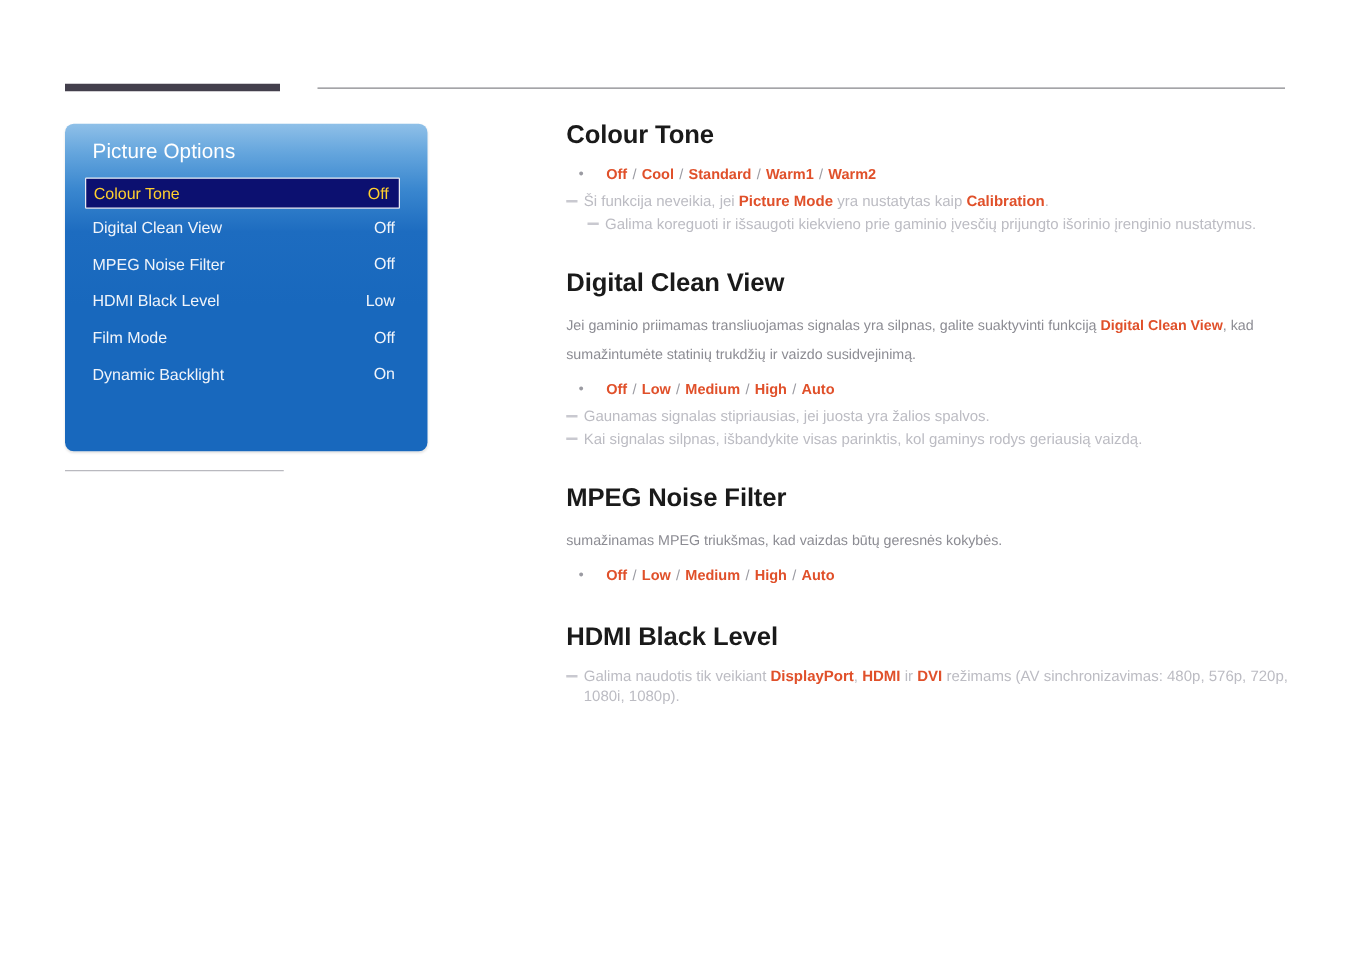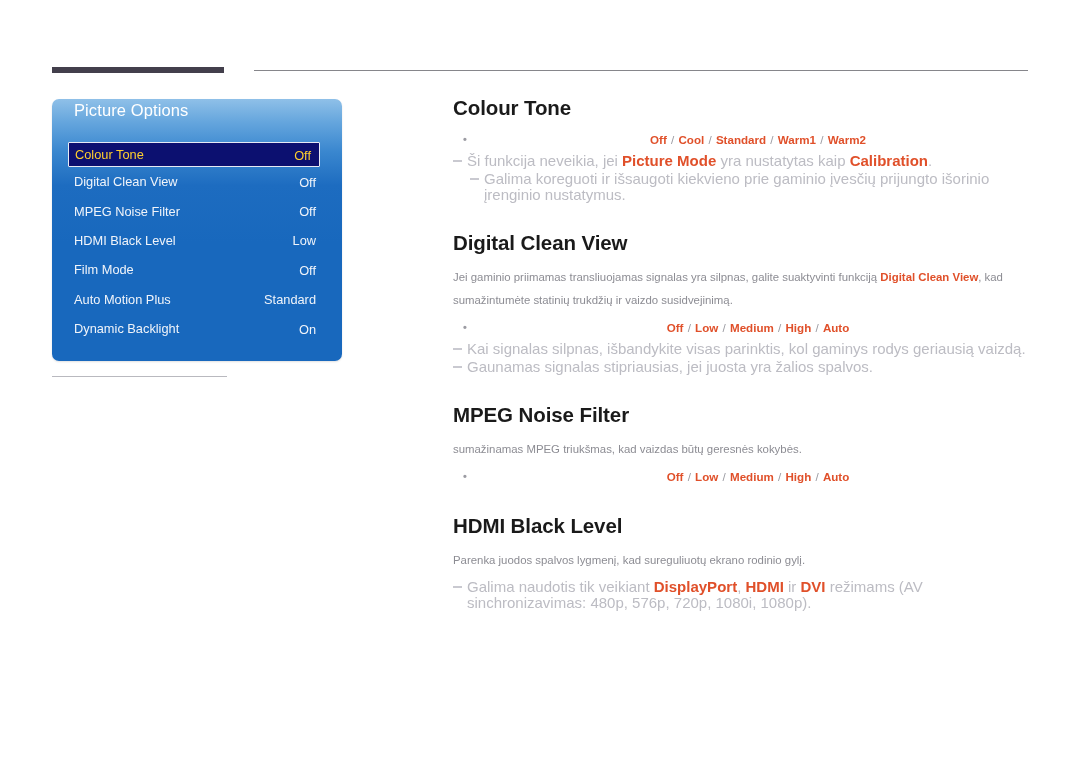--- a/index.html
+++ b/index.html
@@ -53,21 +53,21 @@
         #1d6cc0 33%,
         #1868bd 55%,
         #1868bd 100%);
     box-shadow: 0 1px 2px rgba(0,0,0,0.12);
     overflow: hidden;
   }
 
   .osd-title {
     position: absolute;
     left: 22px;
-    top: 2px;
+    top: 13px;
     font-size: 16.5px;
     color: #ffffff;
     letter-spacing: .1px;
   }
 
   .osd-rows {
     position: absolute;
     left: 0;
     top: 43px;
     right: 0;
@@ -150,21 +150,20 @@
     line-height: 23px;
     color: #8c8c93;
     margin: 0 0 7px 0;
   }
   .body-text .hl { color: #e0502a; font-weight: bold; }
 
   ul.opts {
     list-style: none;
     margin: 0 0 4px 0;
     padding: 0;
-    text-align: center;
   }
   ul.opts li {
     position: relative;
     padding-left: 32px;
     font-size: 11.6px;
     line-height: 18px;
     color: #9b9ba2;
     font-weight: bold;
   }
   ul.opts li::before {
@@ -174,21 +173,21 @@
     top: -1px;
     color: #9b9ba2;
     font-size: 11px;
   }
   ul.opts .o { color: #e0502a; font-weight: bold; }
   ul.opts .sl { color: #9b9ba2; font-weight: normal; padding: 0 1px; }
 
   .note {
     position: relative;
     padding-left: 14px;
-    font-size: 15px;
+    font-size: 12px;
     line-height: 16px;
     color: #bcbcc3;
     margin-bottom: 2px;
   }
   .note::before {
     content: "";
     position: absolute;
     left: 0;
     top: 7px;
     width: 9px;
@@ -221,24 +220,20 @@
           <span class="label">MPEG Noise Filter</span>
           <span class="value">Off</span>
         </div>
         <div class="osd-row">
           <span class="label">HDMI Black Level</span>
           <span class="value">Low</span>
         </div>
         <div class="osd-row">
           <span class="label">Film Mode</span>
           <span class="value">Off</span>
-        </div>
-        <div class="osd-row">
-          <span class="label">Auto Motion Plus</span>
-          <span class="value">Standard</span>
         </div>
         <div class="osd-row">
           <span class="label">Dynamic Backlight</span>
           <span class="value">On</span>
         </div>
       </div>
   </div>
 
   <div class="left-note-rule"></div>
 
@@ -255,36 +250,35 @@
         </div>
     </div>
 
     <div class="section sec-digital-clean">
       <h2 class="section-title">Digital Clean View</h2>
       <p class="body-text"><span>Jei gaminio priimamas transliuojamas signalas yra silpnas, galite suaktyvinti funkciją </span><span class="hl">Digital Clean View</span><span>, kad sumažintumėte statinių trukdžių ir vaizdo susidvejinimą.</span></p>
       <ul class="opts">
           <li><span class="o">Off</span><span class="sl"> / </span><span class="o">Low</span><span class="sl"> / </span><span class="o">Medium</span><span class="sl"> / </span><span class="o">High</span><span class="sl"> / </span><span class="o">Auto</span></li>
         </ul>
       <div>
+          <div class="note"><span>Gaunamas signalas stipriausias, jei juosta yra žalios spalvos.</span></div>
           <div class="note"><span>Kai signalas silpnas, išbandykite visas parinktis, kol gaminys rodys geriausią vaizdą.</span></div>
-          <div class="note"><span>Gaunamas signalas stipriausias, jei juosta yra žalios spalvos.</span></div>
         </div>
     </div>
 
     <div class="section sec-mpeg">
       <h2 class="section-title">MPEG Noise Filter</h2>
       <p class="body-text"><span>sumažinamas MPEG triukšmas, kad vaizdas būtų geresnės kokybės.</span></p>
       <ul class="opts">
           <li><span class="o">Off</span><span class="sl"> / </span><span class="o">Low</span><span class="sl"> / </span><span class="o">Medium</span><span class="sl"> / </span><span class="o">High</span><span class="sl"> / </span><span class="o">Auto</span></li>
         </ul>
       <div></div>
     </div>
 
     <div class="section sec-hdmi">
       <h2 class="section-title">HDMI Black Level</h2>
-      <p class="body-text"><span>Parenka juodos spalvos lygmenį, kad sureguliuotų ekrano rodinio gylį.</span></p>
       <div>
           <div class="note"><span>Galima naudotis tik veikiant </span><span class="hl">DisplayPort</span><span>, </span><span class="hl">HDMI</span><span> ir </span><span class="hl">DVI</span><span> režimams (AV sinchronizavimas: 480p, 576p, 720p, 1080i, 1080p).</span></div>
         </div>
     </div>
 
   </div>
 </div>
 
 </body></html>

